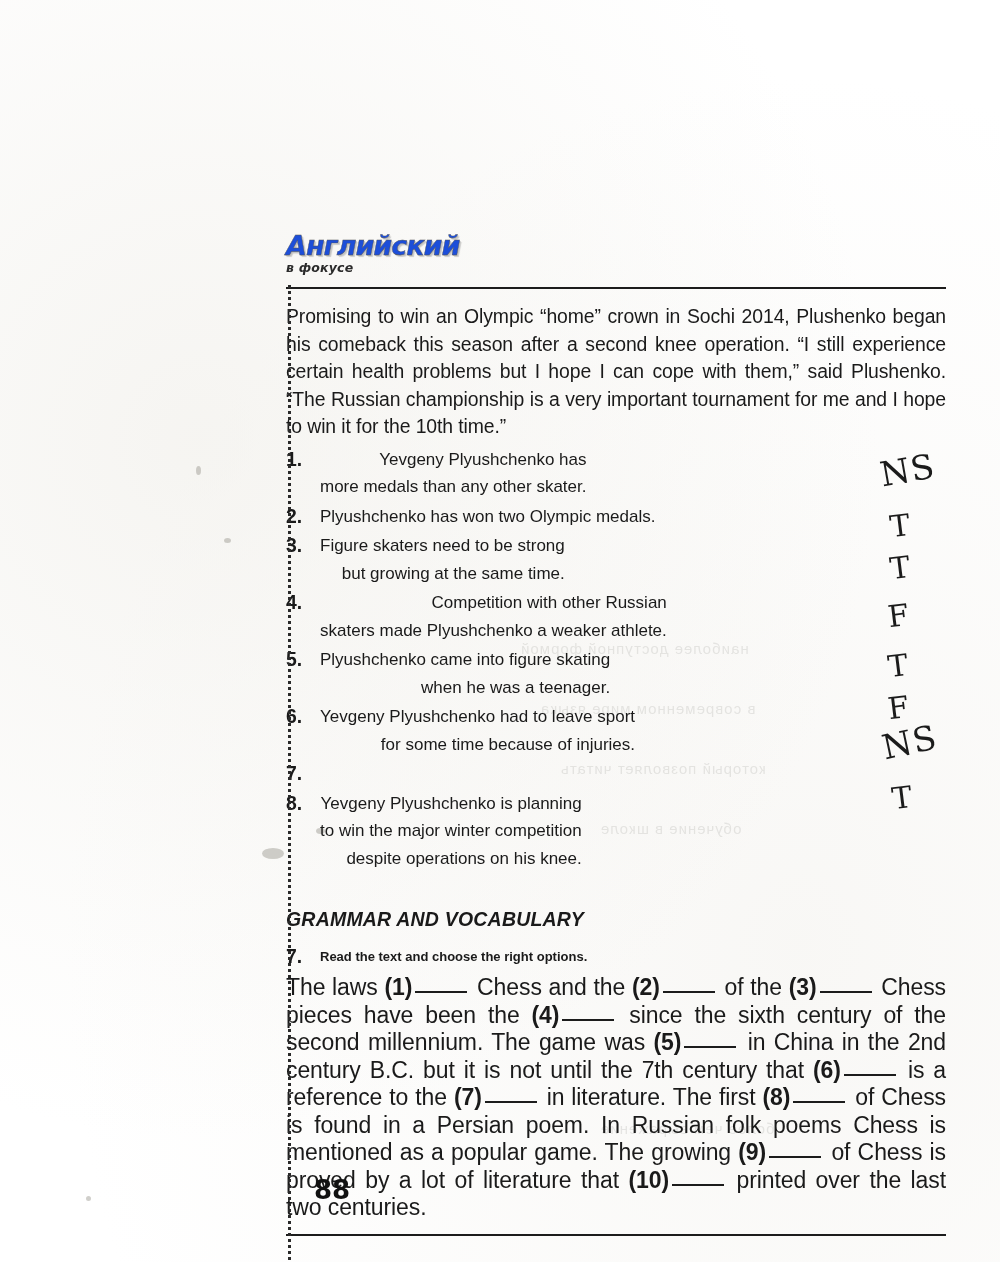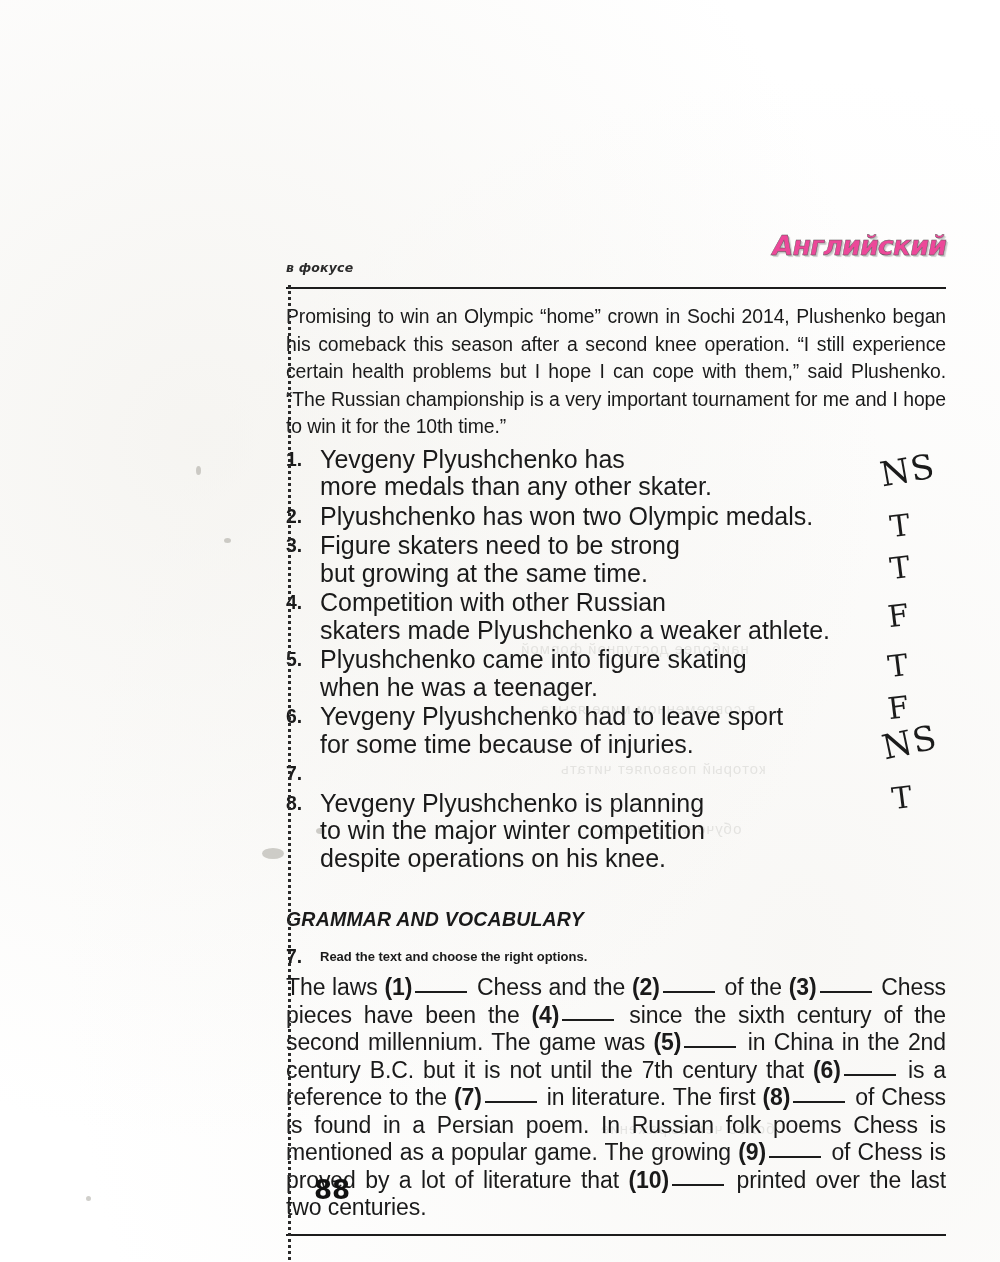--- a/index.html
+++ b/index.html
@@ -37,24 +37,23 @@
   .logo-block {
     position: relative;
     height: 52px;
   }
   .logo-main {
     font-family: "DejaVu Sans", sans-serif;
     font-weight: bold;
     font-style: italic;
     font-size: 27px;
     letter-spacing: -1px;
-    color: #ec4899;
+    color: #1d4ed8;
     text-shadow: 1px 1px 0 #bdbdbd, 2px 2px 1px rgba(0,0,0,0.18);
     line-height: 1;
-    text-align: right;
     -webkit-text-stroke: 0.4px #555;
   }
   .logo-sub {
     font-family: "DejaVu Sans", sans-serif;
     font-weight: bold;
     font-style: italic;
     font-size: 12.5px;
     color: #2b2b2b;
     margin-top: 1px;
     letter-spacing: 0.2px;
@@ -85,23 +84,24 @@
     margin-bottom: 2px;
   }
   .stmt-num {
     font-weight: bold;
     font-size: 19.4px;
     line-height: 27.5px;
     width: 34px;
     flex: 0 0 34px;
   }
   .stmt-text {
-    font-size: 25px;
+    font-size: 17px;
     line-height: 27.5px;
     white-space: pre-line;
+    text-align: right;
   }
 
   
   .answers {
     position: absolute;
     left: 880px;
     top: 450px;
     width: 110px;
     height: 400px;
   }

